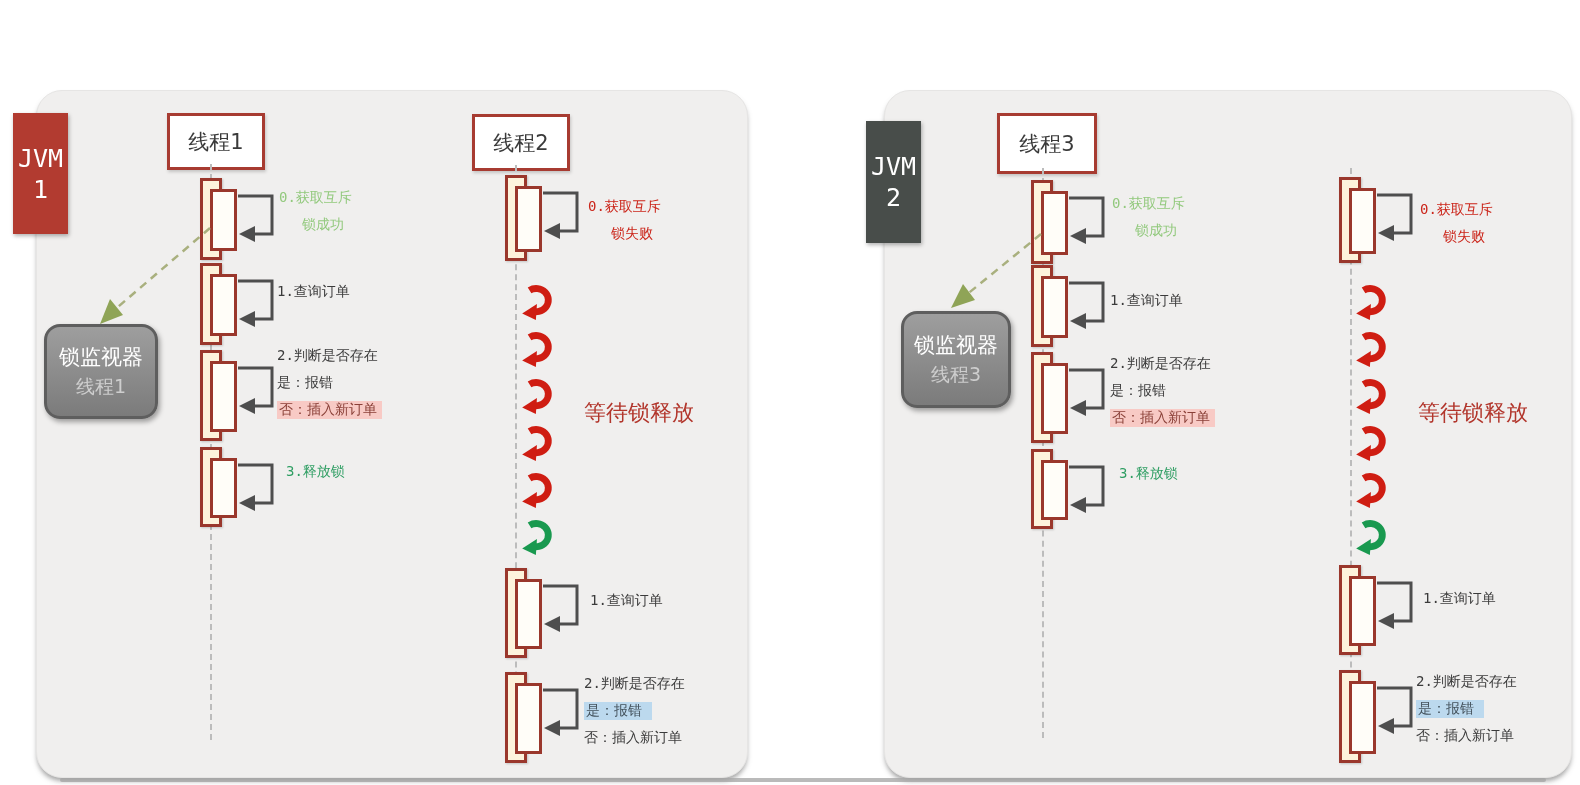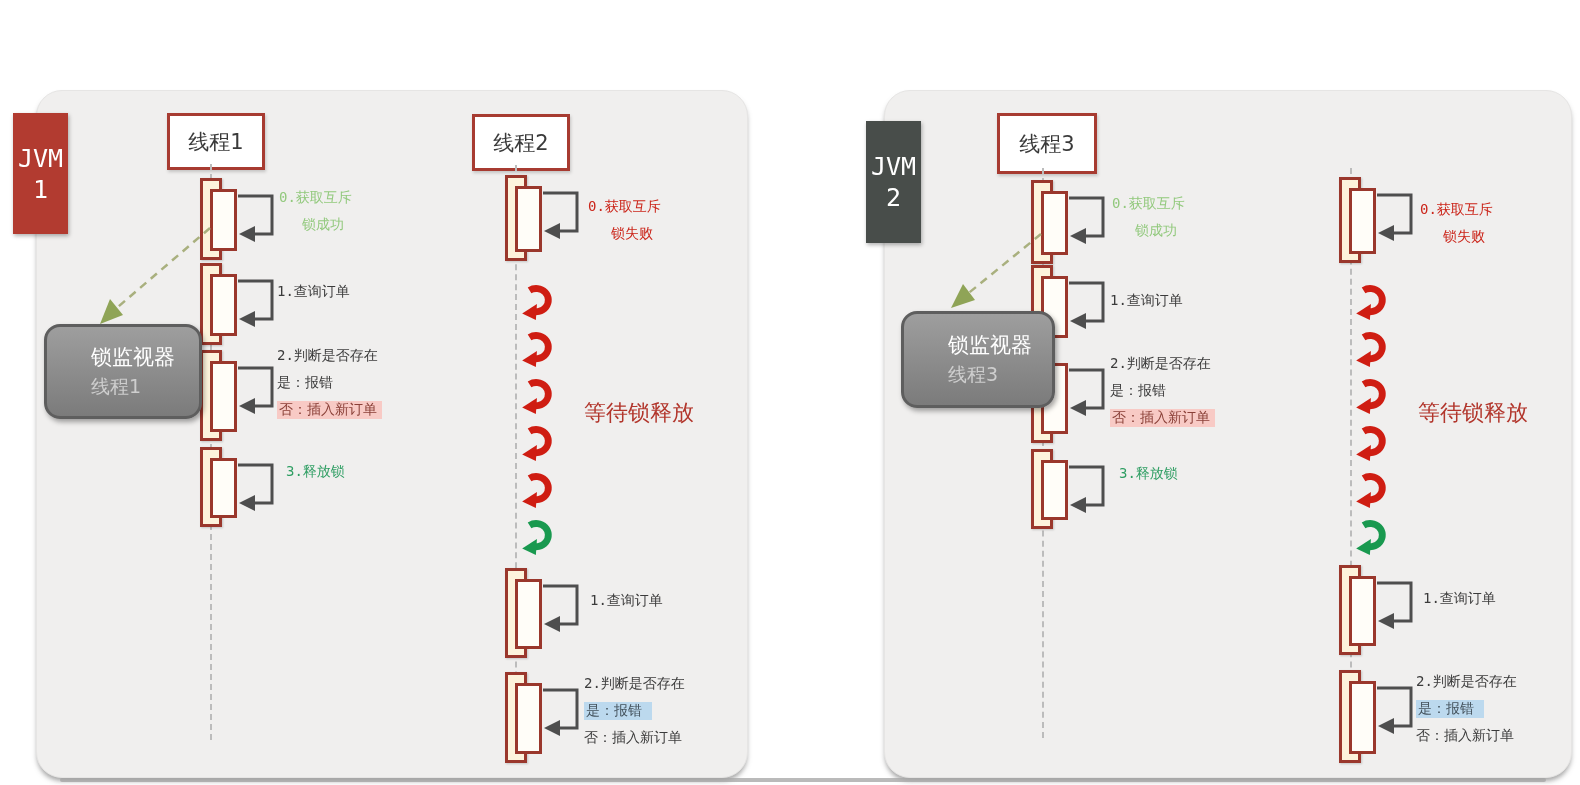--- a/index.html
+++ b/index.html
@@ -32,21 +32,21 @@
   .act-outer{position:absolute;left:0;top:0;width:16px;background:#fdf3dc;
        border:3px solid #9a372c;box-shadow:1px 1px 2px rgba(0,0,0,.18);}
   .act-inner{position:absolute;left:10px;top:11px;width:21px;background:#fffdf8;
        border:3px solid #9a372c;}
   .loop{position:absolute;left:36px;top:12px;}
   .loop-path{fill:none;stroke:#4e4e4e;stroke-width:3;}
   .loop-head{fill:#4e4e4e;}
 
   .monitor{position:absolute;background:linear-gradient(180deg,#9e9e9e,#7b7b7b);
        border:3px solid #5e5e5e;border-radius:16px;display:flex;flex-direction:column;
-       justify-content:center;gap:3px;box-shadow:2px 3px 5px rgba(0,0,0,.35);padding-left:44px;}
+       align-items:center;justify-content:center;gap:3px;box-shadow:2px 3px 5px rgba(0,0,0,.35);}
   .monitor-title{color:#ffffff;font-size:21px;}
   .monitor-sub{color:#cecece;font-size:19px;}
 
   .olive-arrow{position:absolute;}
   .olive-line{stroke:#a9b07e;stroke-width:2.5;stroke-dasharray:8 6;}
   .olive-head{fill:#8fa457;}
 
   .spin{position:absolute;}
   .spin-arc-red{fill:none;stroke:#cf1d12;stroke-width:6.5;}
   .spin-head-red{fill:#cf1d12;}

